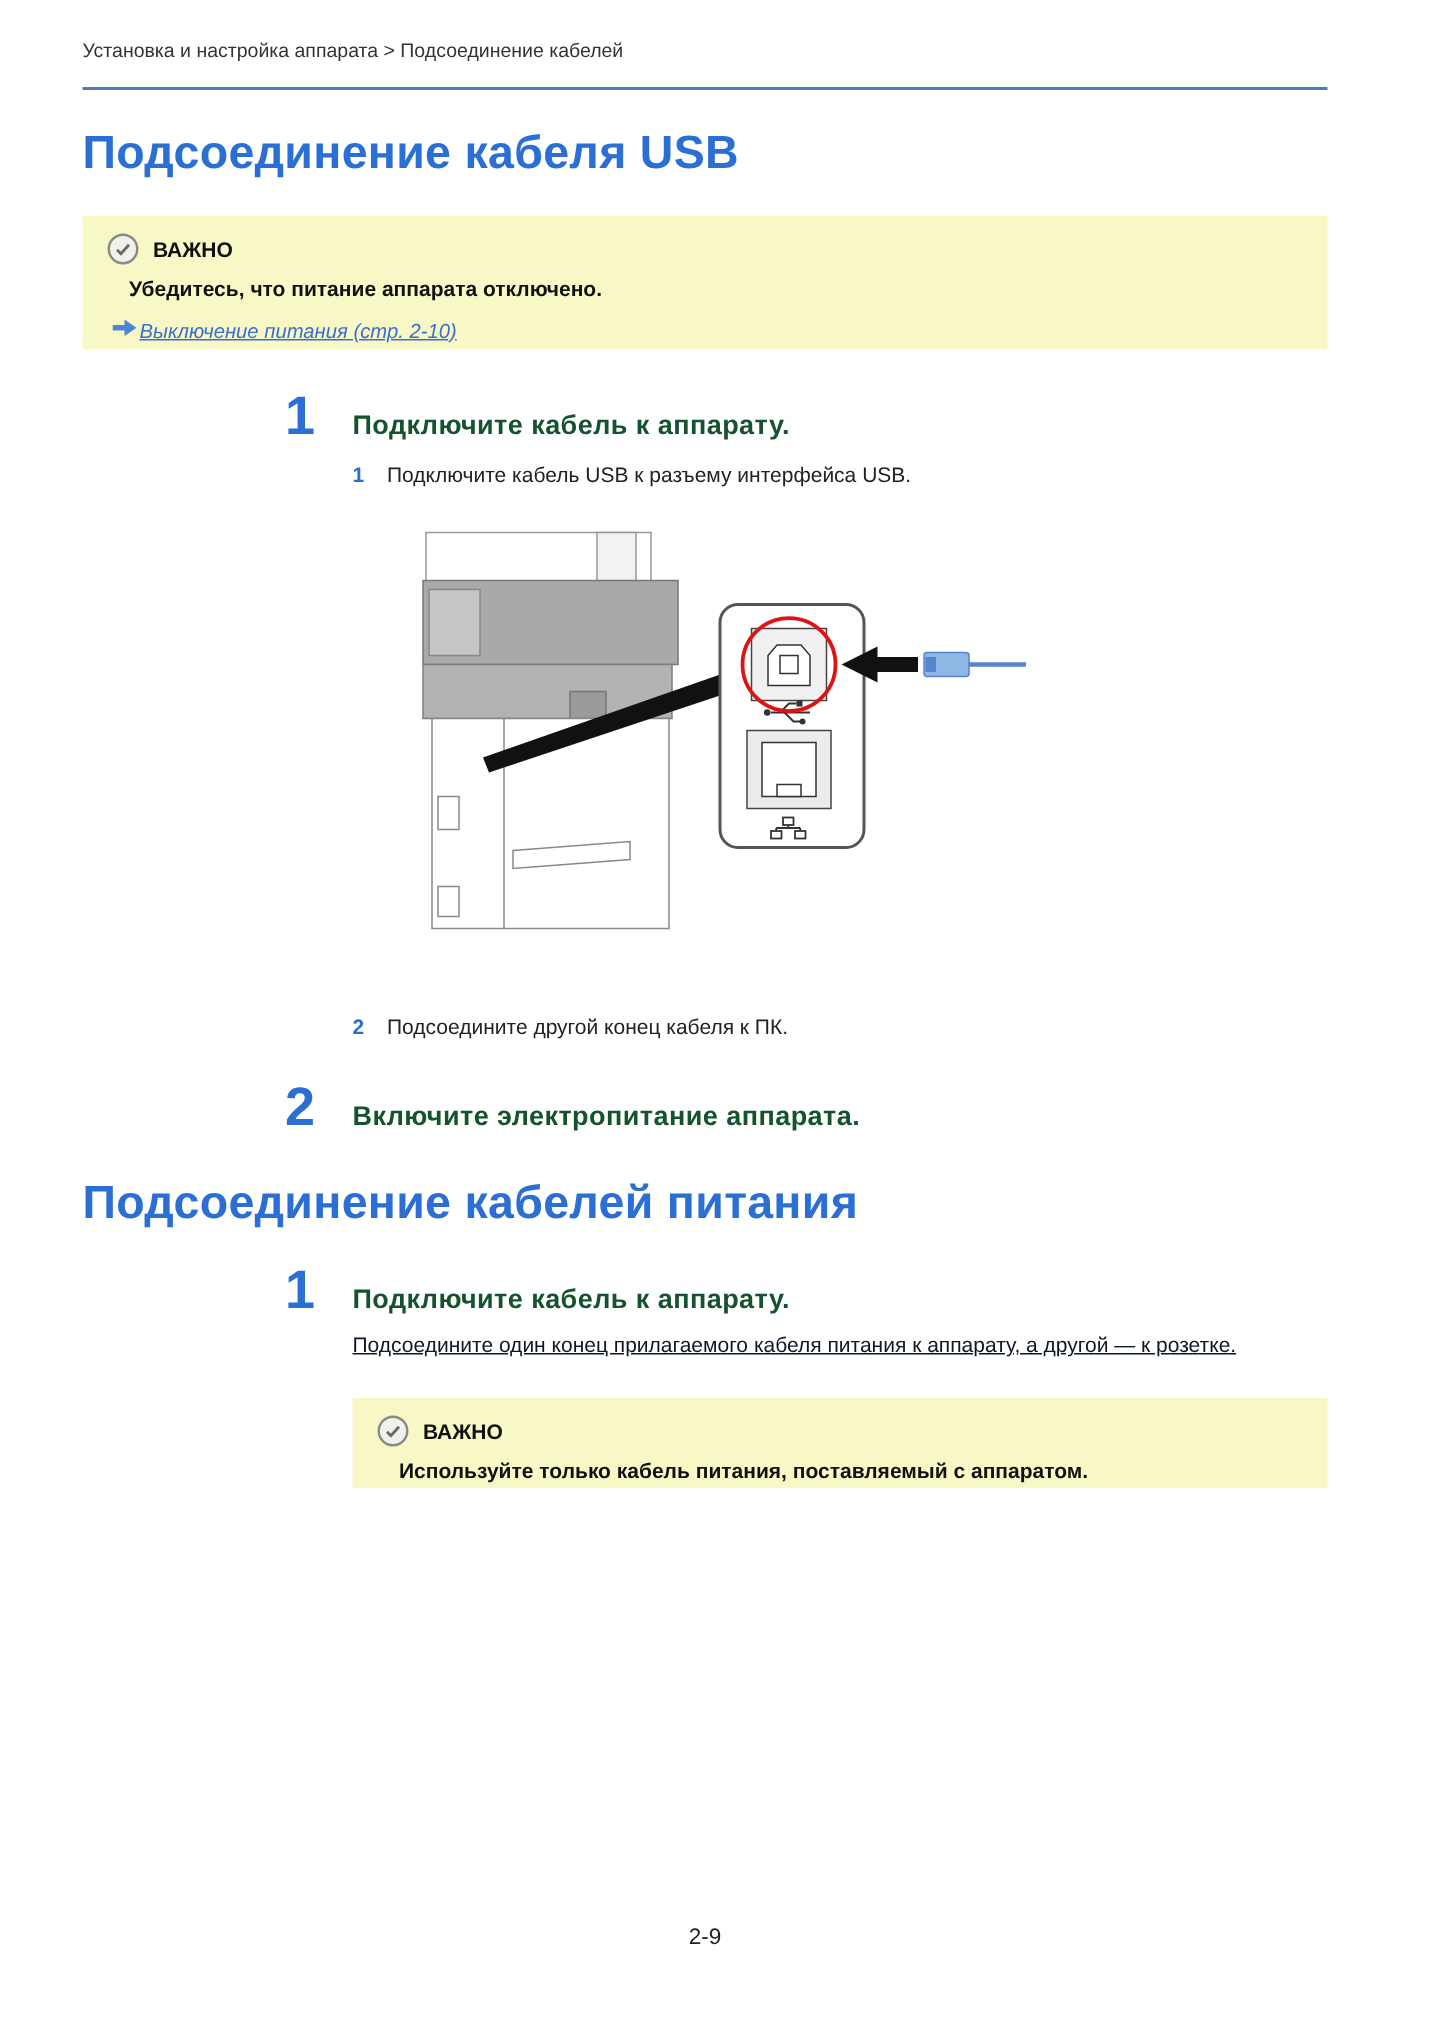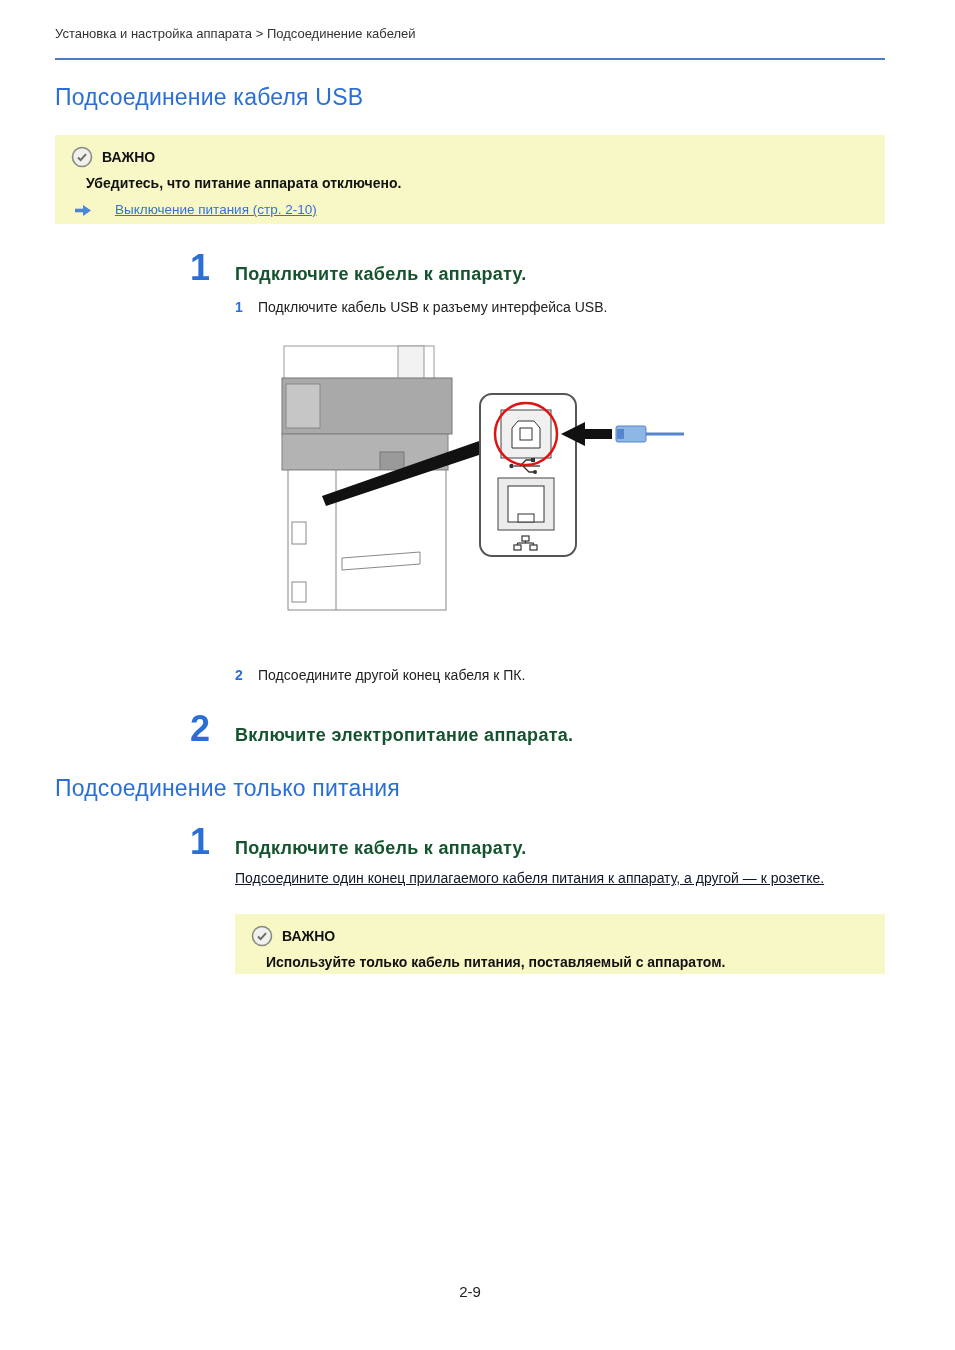--- a/index.html
+++ b/index.html
@@ -14,35 +14,35 @@
     position: relative;
     width: 940px; height: 1350px;
     padding: 26px 55px 0;
     border-radius: 28px;
   }
   .breadcrumb { font-size: 13px; color: #333; }
   .rule { height: 2px; background: var(--rule-blue, #4a7ebb); margin-top: 17px; }
 
   h1.section-title {
     color: var(--heading-blue, #2b6fd4);
-    font-size: 23px; font-weight: normal;
+    font-size: 31px; font-weight: bold;
     margin: 24px 0 0; letter-spacing: 0.2px;
   }
 
   .notebox {
     background: var(--note-yellow, #f8f8c6);
     margin-top: 24px;
     padding: 11px 16px 4px;
   }
   .notebox.indented { margin-left: 180px; }
   .note-head { display: flex; align-items: center; gap: 9px; }
   .check-icon { width: 22px; height: 22px; flex: 0 0 22px; }
   .note-label { font-weight: bold; font-size: 14px; color: #111; }
   .note-text { font-weight: bold; font-size: 14px; margin-top: 7px; margin-left: 15px; color: #111; }
-  .note-link-row { display: flex; gap: 24px; margin-top: 11px; margin-left: 4px; }
+  .note-link-row { display: flex; align-items: center; gap: 2px; margin-top: 11px; margin-left: 4px; font-style: italic; }
   .note-link { color: var(--link-blue, #3a6fd0); font-size: 13.5px; text-decoration: underline; }
 
   .step { display: flex; align-items: baseline; margin: 26px 0 0 135px; }
   .step-num {
     color: var(--heading-blue, #2b6fd4);
     font-size: 36px; font-weight: bold;
     flex: 0 0 45px; line-height: 1;
   }
   .step-title { font-size: 18px; font-weight: bold; margin: 0; letter-spacing: 0.3px; color: #14532d; }
 
@@ -155,21 +155,21 @@
   <div class="substep" style="margin-top:32px;">
     <span class="substep-num">2</span>
     <span class="substep-text">Подсоедините другой конец кабеля к ПК.</span>
   </div>
 
   <div class="step">
     <span class="step-num">2</span>
     <h2 class="step-title">Включите электропитание аппарата.</h2>
   </div>
 
-  <h1 class="section-title" style="margin-top:28px;">Подсоединение только питания</h1>
+  <h1 class="section-title" style="margin-top:28px;">Подсоединение кабелей питания</h1>
 
   <div class="step" style="margin-top:22px;">
     <span class="step-num">1</span>
     <h2 class="step-title">Подключите кабель к аппарату.</h2>
   </div>
 
   <p class="para">Подсоедините один конец прилагаемого кабеля питания к аппарату, а другой — к розетке.</p>
 
   <div class="notebox indented">
     <div class="note-head">

